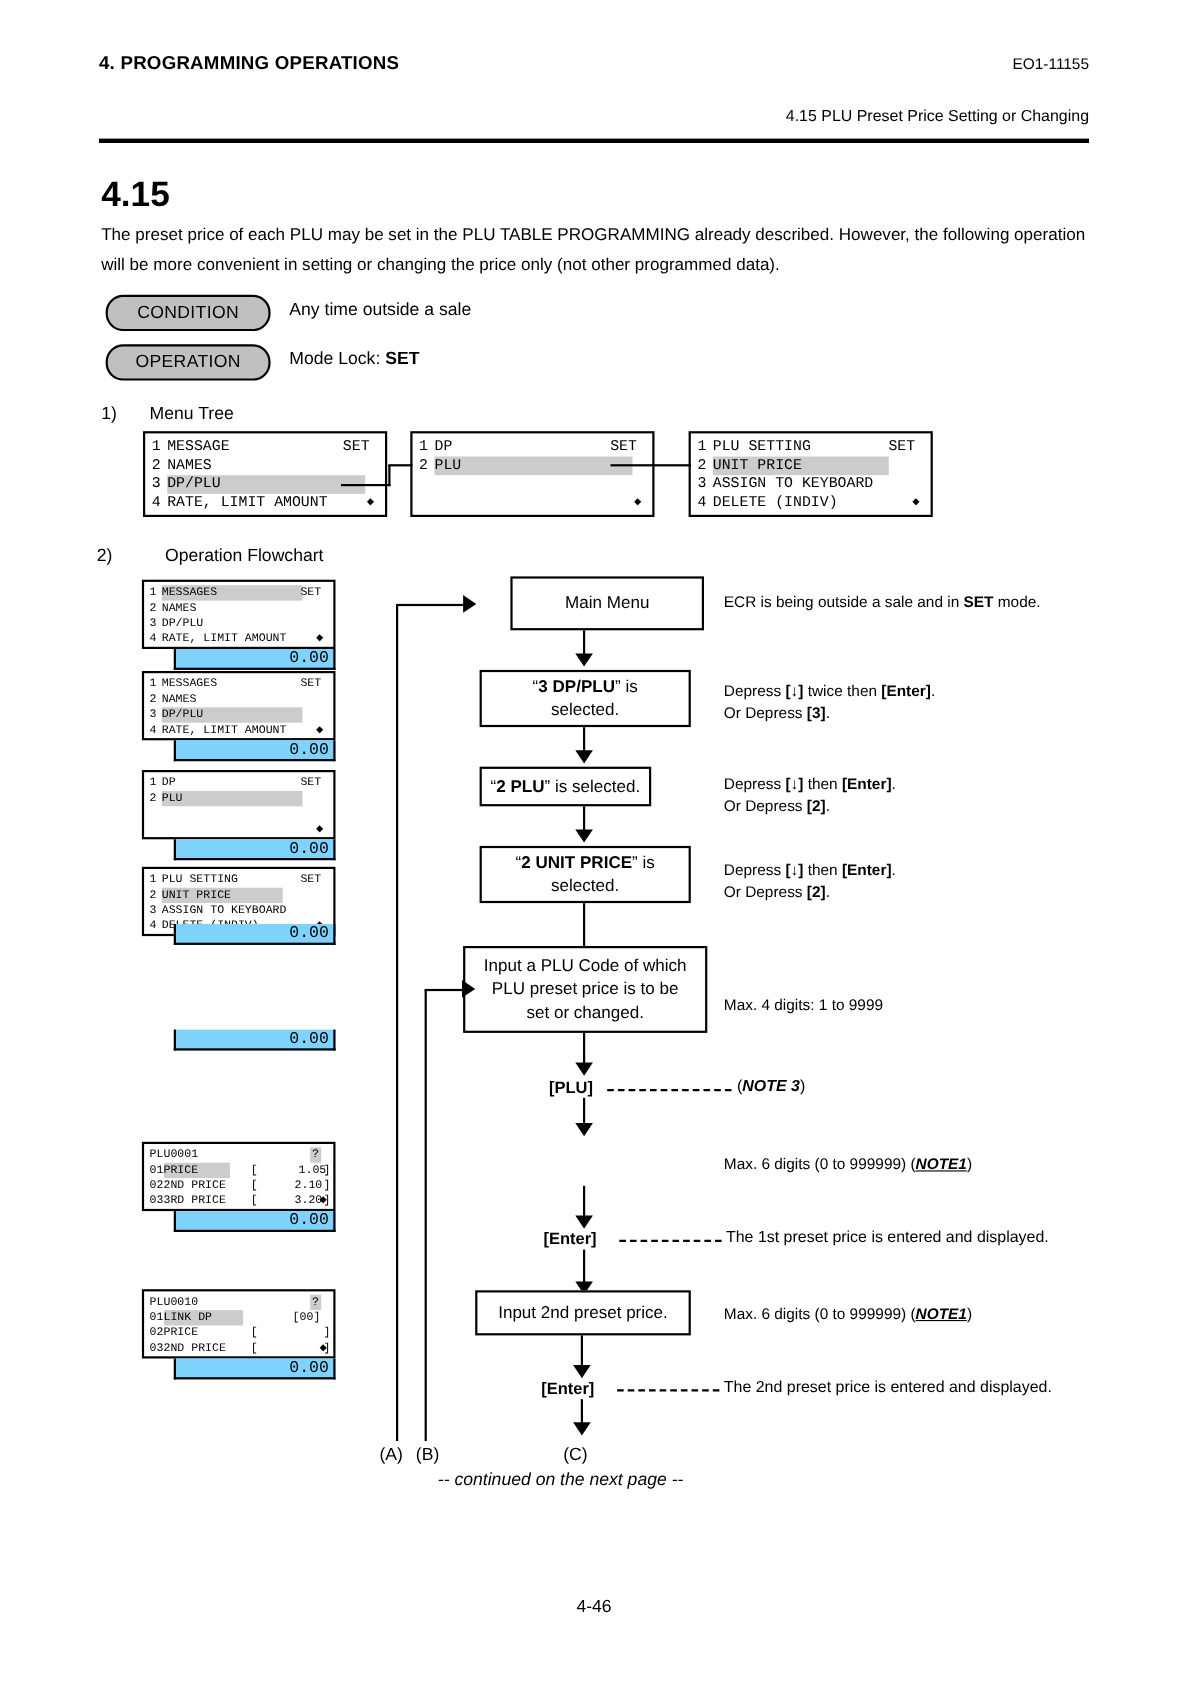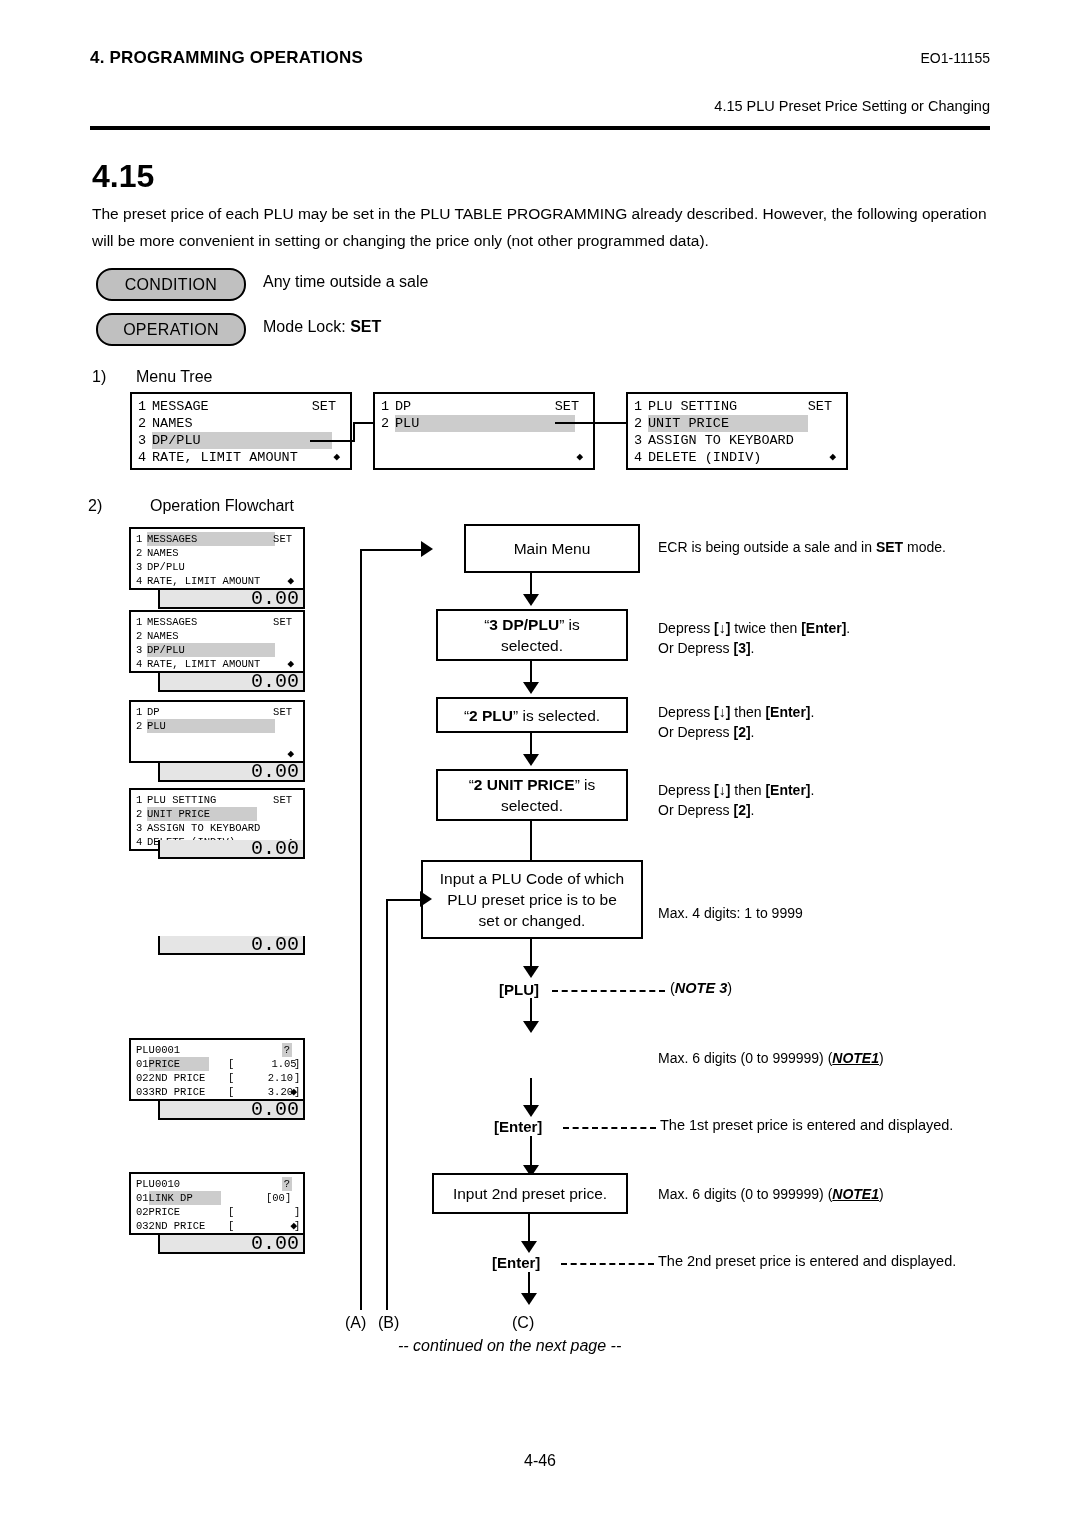--- a/index.html
+++ b/index.html
@@ -70,23 +70,23 @@
   .mt .set{position:absolute;right:8px;}
 
   
   .fl{width:176px;padding:3px 5px 2px 5px;font-size:10.5px;}
   .fl .lcd-row{height:14px;line-height:14px;}
   .fl .num{width:11px;display:inline-block;}
   .fl .set{position:absolute;right:6px;}
   .amtbox{
     position:absolute;
     border:2px solid #000;border-top:none;
-    background:#e5e5e5;
+    background:#7dd3fc;
     font-family:"Liberation Mono", monospace;
-    font-size:20px;
+    font-size:15px;
     text-align:right;
     padding:0 4px 1px 0;
     box-sizing:border-box;
     line-height:17px;
     height:19px;
   }
 
   
   .fbox{
     position:absolute;
@@ -229,21 +229,21 @@
   <div class="fbox" style="left:436px;top:609px;width:192px;height:52px;flex-direction:column;">
     <div><span>“</span><b>3 DP/PLU</b><span>” is</span></div>
     <div>selected.</div>
   </div>
   <div class="note" style="left:658px;top:618px;"><span>Depress </span><b>[↓]</b><span> twice then </span><b>[Enter]</b><span>.</span></div>
   <div class="note" style="left:658px;top:638px;"><span>Or Depress </span><b>[3]</b><span>.</span></div>
 
   <div class="ln vln" style="left:530px;top:661px;height:22px;"></div>
   <div class="arr-d" style="left:523px;top:682px;"></div>
 
-  <div class="fbox" style="left:436px;top:697px;width:192px;height:36px;">
+  <div class="fbox" style="left:436px;top:697px;width:156px;height:36px;">
     <span><span>“</span><b>2 PLU</b><span>” is selected.</span></span>
   </div>
   <div class="note" style="left:658px;top:702px;"><span>Depress </span><b>[↓]</b><span> then </span><b>[Enter]</b><span>.</span></div>
   <div class="note" style="left:658px;top:722px;"><span>Or Depress </span><b>[2]</b><span>.</span></div>
 
   <div class="ln vln" style="left:530px;top:733px;height:22px;"></div>
   <div class="arr-d" style="left:523px;top:754px;"></div>
 
   <div class="fbox" style="left:436px;top:769px;width:192px;height:52px;flex-direction:column;">
     <div><span>“</span><b>2 UNIT PRICE</b><span>” is</span></div>

